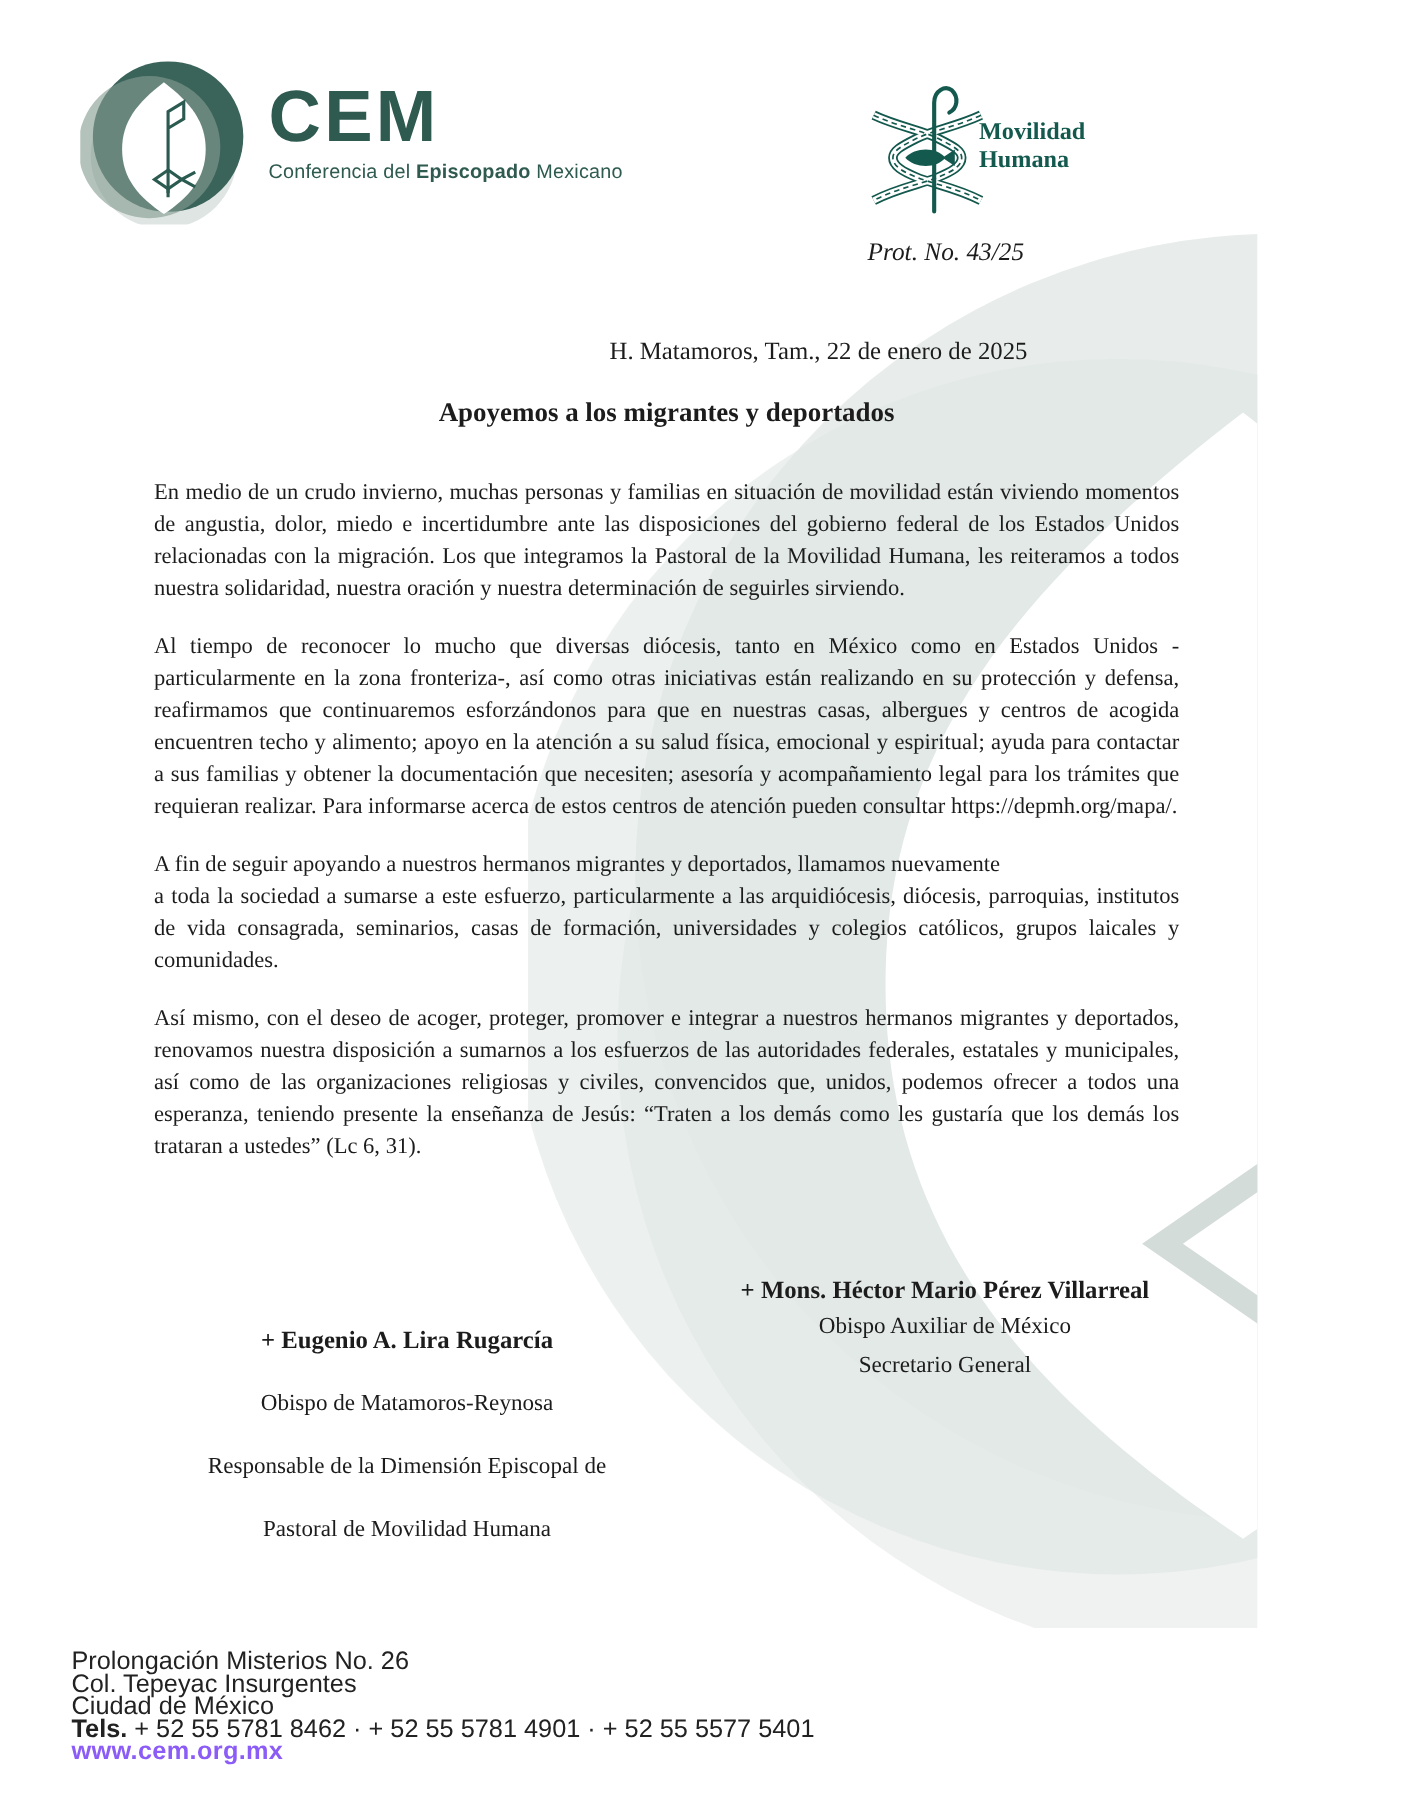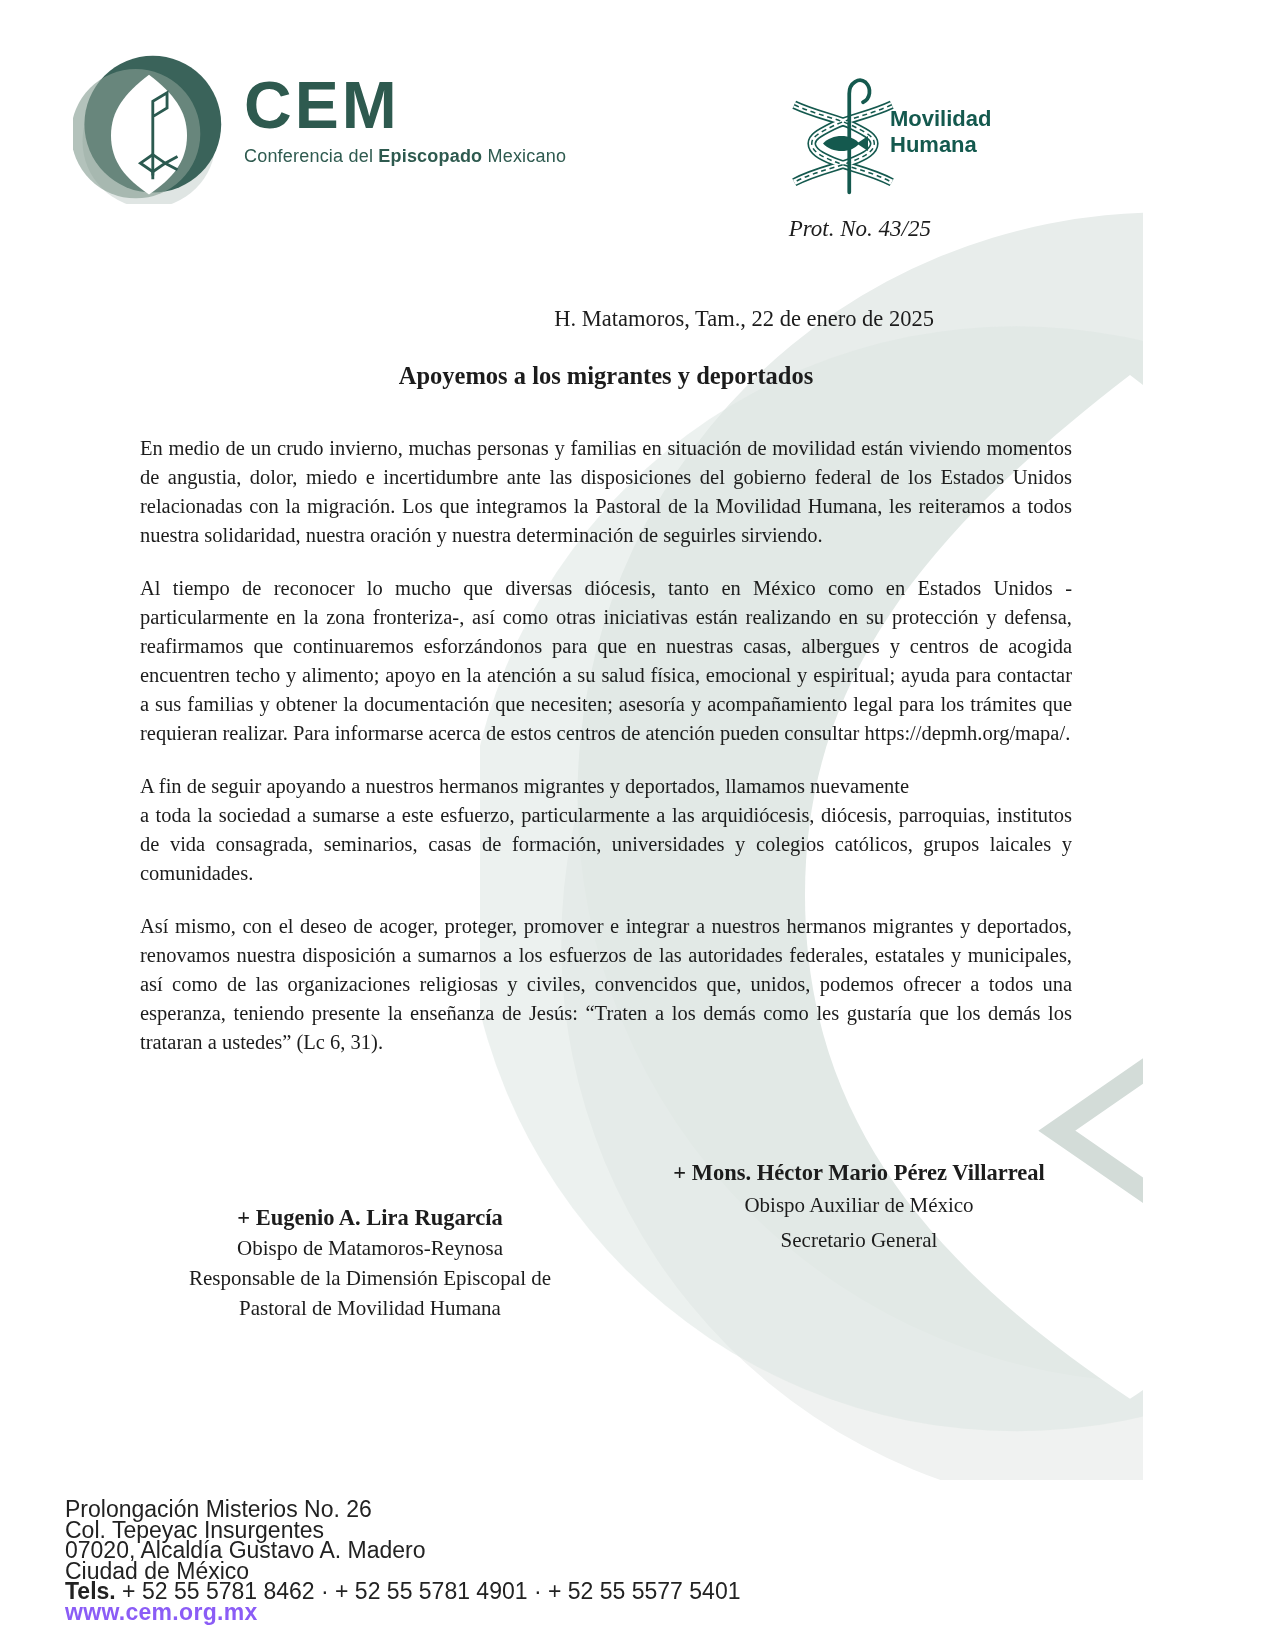--- a/index.html
+++ b/index.html
@@ -18,35 +18,35 @@
   }
   
   .cem-logo{position:absolute;left:73px;top:52px;width:152px;height:152px;z-index:2;}
   .cem-wordmark{position:absolute;left:244px;top:72px;z-index:2;color:#2e5a4f;
     font-family:"Liberation Sans", sans-serif;}
   .cem-acronym{font-size:66px;font-weight:bold;letter-spacing:3px;line-height:1;}
   .cem-subtitle{margin-top:8px;font-size:18px;letter-spacing:.2px;}
   .cem-subtitle b{font-weight:bold;}
   .mh-logo{position:absolute;left:788px;top:70px;width:115px;height:127px;z-index:2;}
   .mh-wordmark{position:absolute;left:890px;top:106px;z-index:2;color:#14594e;
-    font-family:Liberation Sans, sans-serif;font-weight:bold;font-size:22px;line-height:26px;}
+    font-family:Liberation Serif, serif;font-weight:bold;font-size:22px;line-height:26px;}
   
   .prot{position:absolute;right:212px;top:216px;z-index:2;
     font-style:italic;font-size:23px;}
   .dateline{position:absolute;right:209px;top:306px;z-index:2;font-size:22.5px;}
   
   .content{position:absolute;left:140px;top:362px;width:932px;z-index:2;}
   .title{text-align:center;font-weight:bold;font-size:24.5px;margin:0 0 44px 0;}
   .para{font-size:20.5px;line-height:29px;text-align:justify;margin:0 0 24px 0;}
   .para .firstline{display:block;text-align:left;}
   
   .sig-left{position:absolute;left:148px;top:1203px;width:444px;text-align:center;z-index:2;}
   .sig-right{position:absolute;left:636px;top:1158px;width:446px;text-align:center;z-index:2;}
   .sig-name{font-weight:bold;font-size:22.5px;line-height:30px;}
-  .sig-left .sig-role{font-size:21px;line-height:30px;}
+  .sig-left .sig-role{font-size:21px;line-height:30px;margin-top:27px;}
   .sig-right .sig-role{font-size:21px;line-height:35px;}
   
   .footer{position:absolute;left:65px;top:1499px;z-index:2;
     font-family:"Liberation Sans", sans-serif;font-size:23px;line-height:20.5px;color:#222;}
   .footer .bold{font-weight:bold;}
   .footer .site{font-weight:bold;color:#8b5cf6;letter-spacing:.3px;}
 </style>
 </head>
 <body>
 
@@ -141,19 +141,18 @@
 
   <div class="sig-right">
     <div class="sig-name">+ Mons. Héctor Mario Pérez Villarreal</div>
     <div class="sig-role">Obispo Auxiliar de México</div>
     <div class="sig-role">Secretario General</div>
   </div>
 
   <div class="footer">
     <div>Prolongación Misterios No. 26</div>
     <div>Col. Tepeyac Insurgentes</div>
-    <div>07020, Alcaldía Gustavo A. Madero</div>
     <div>Ciudad de México</div>
     <div><span class="bold">Tels.</span><span> + 52 55 5781 8462 · + 52 55 5781 4901 · + 52 55 5577 5401</span></div>
     <div class="site">www.cem.org.mx</div>
   </div>
 
 </div>
 
 </body></html>

